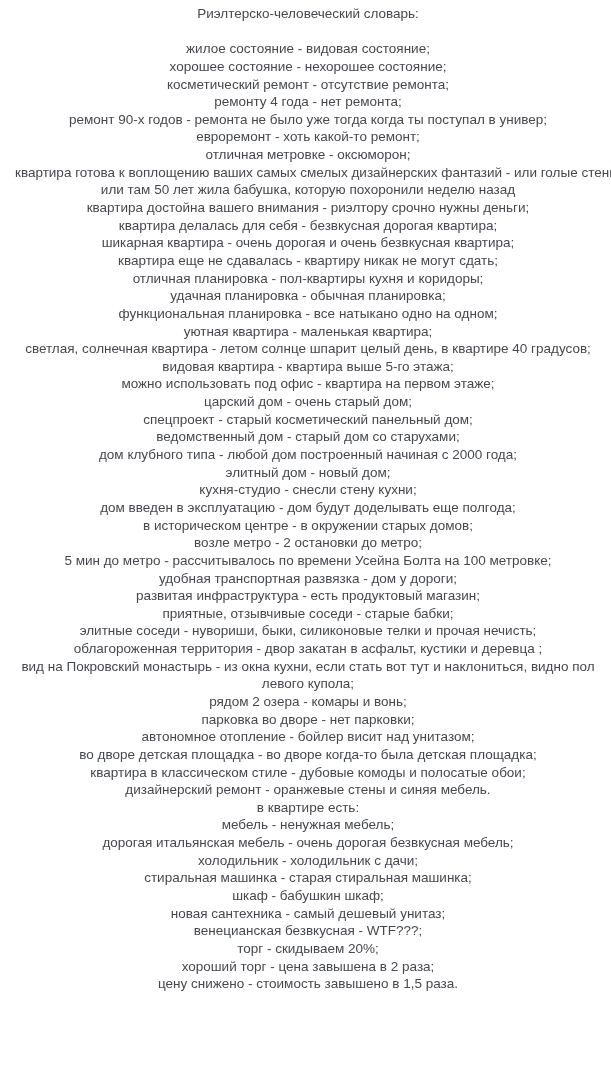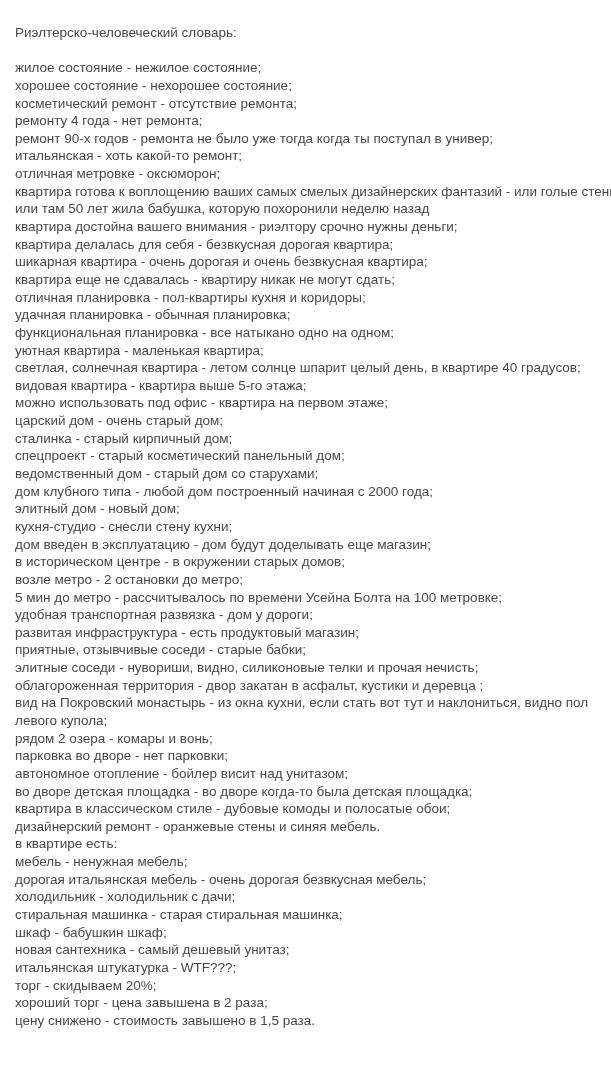--- a/index.html
+++ b/index.html
@@ -7,87 +7,87 @@
     padding: 0;
   }
   body {
     width: 611px;
     height: 1073px;
     background: #ffffff;
     overflow: hidden;
   }
   .doc {
     box-sizing: border-box;
-    padding: 24px 10px 0 15px;
+    padding: 5px 10px 0 15px;
     font-family: "Liberation Sans", sans-serif;
     font-size: 13.5px;
     line-height: 17.65px;
     color: #45484d;
     white-space: nowrap;
+    text-align: center;
   }
   .line, .title, .spacer {
     height: 17.65px;
   }
 </style>
 </head>
 <body>
 
 <div class="doc">
   <div class="title">Риэлтерско-человеческий словарь:</div>
   <div class="spacer"></div>
   <div>
-      <div class="line">жилое состояние - нежилое состояние;</div>
+      <div class="line">жилое состояние - видовая состояние;</div>
       <div class="line">хорошее состояние - нехорошее состояние;</div>
       <div class="line">косметический ремонт - отсутствие ремонта;</div>
       <div class="line">ремонту 4 года - нет ремонта;</div>
       <div class="line">ремонт 90-х годов - ремонта не было уже тогда когда ты поступал в универ;</div>
-      <div class="line">итальянская - хоть какой-то ремонт;</div>
+      <div class="line">евроремонт - хоть какой-то ремонт;</div>
       <div class="line">отличная метровке - оксюморон;</div>
       <div class="line">квартира готова к воплощению ваших самых смелых дизайнерских фантазий - или голые стены</div>
       <div class="line">или там 50 лет жила бабушка, которую похоронили неделю назад</div>
       <div class="line">квартира достойна вашего внимания - риэлтору срочно нужны деньги;</div>
       <div class="line">квартира делалась для себя - безвкусная дорогая квартира;</div>
       <div class="line">шикарная квартира - очень дорогая и очень безвкусная квартира;</div>
       <div class="line">квартира еще не сдавалась - квартиру никак не могут сдать;</div>
       <div class="line">отличная планировка - пол-квартиры кухня и коридоры;</div>
       <div class="line">удачная планировка - обычная планировка;</div>
       <div class="line">функциональная планировка - все натыкано одно на одном;</div>
       <div class="line">уютная квартира - маленькая квартира;</div>
       <div class="line">светлая, солнечная квартира - летом солнце шпарит целый день, в квартире 40 градусов;</div>
       <div class="line">видовая квартира - квартира выше 5-го этажа;</div>
       <div class="line">можно использовать под офис - квартира на первом этаже;</div>
       <div class="line">царский дом - очень старый дом;</div>
-      <div class="line">сталинка - старый кирпичный дом;</div>
       <div class="line">спецпроект - старый косметический панельный дом;</div>
       <div class="line">ведомственный дом - старый дом со старухами;</div>
       <div class="line">дом клубного типа - любой дом построенный начиная с 2000 года;</div>
       <div class="line">элитный дом - новый дом;</div>
       <div class="line">кухня-студио - снесли стену кухни;</div>
-      <div class="line">дом введен в эксплуатацию - дом будут доделывать еще магазин;</div>
+      <div class="line">дом введен в эксплуатацию - дом будут доделывать еще полгода;</div>
       <div class="line">в историческом центре - в окружении старых домов;</div>
       <div class="line">возле метро - 2 остановки до метро;</div>
       <div class="line">5 мин до метро - рассчитывалось по времени Усейна Болта на 100 метровке;</div>
       <div class="line">удобная транспортная развязка - дом у дороги;</div>
       <div class="line">развитая инфраструктура - есть продуктовый магазин;</div>
       <div class="line">приятные, отзывчивые соседи - старые бабки;</div>
-      <div class="line">элитные соседи - нувориши, видно, силиконовые телки и прочая нечисть;</div>
+      <div class="line">элитные соседи - нувориши, быки, силиконовые телки и прочая нечисть;</div>
       <div class="line">облагороженная территория - двор закатан в асфальт, кустики и деревца ;</div>
       <div class="line">вид на Покровский монастырь - из окна кухни, если стать вот тут и наклониться, видно пол</div>
       <div class="line">левого купола;</div>
       <div class="line">рядом 2 озера - комары и вонь;</div>
       <div class="line">парковка во дворе - нет парковки;</div>
       <div class="line">автономное отопление - бойлер висит над унитазом;</div>
       <div class="line">во дворе детская площадка - во дворе когда-то была детская площадка;</div>
       <div class="line">квартира в классическом стиле - дубовые комоды и полосатые обои;</div>
       <div class="line">дизайнерский ремонт - оранжевые стены и синяя мебель.</div>
       <div class="line">в квартире есть:</div>
       <div class="line">мебель - ненужная мебель;</div>
       <div class="line">дорогая итальянская мебель - очень дорогая безвкусная мебель;</div>
       <div class="line">холодильник - холодильник с дачи;</div>
       <div class="line">стиральная машинка - старая стиральная машинка;</div>
       <div class="line">шкаф - бабушкин шкаф;</div>
       <div class="line">новая сантехника - самый дешевый унитаз;</div>
-      <div class="line">итальянская штукатурка - WTF???;</div>
+      <div class="line">венецианская безвкусная - WTF???;</div>
       <div class="line">торг - скидываем 20%;</div>
       <div class="line">хороший торг - цена завышена в 2 раза;</div>
       <div class="line">цену снижено - стоимость завышено в 1,5 раза.</div>
     </div>
 </div>
 
 </body></html>

